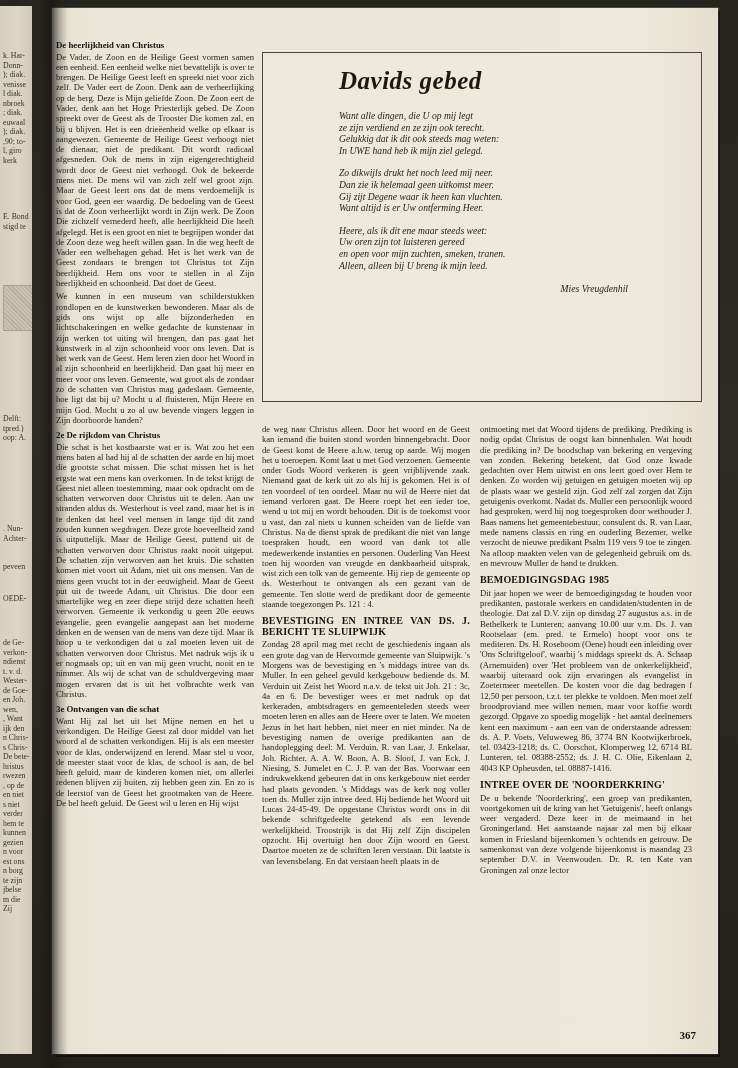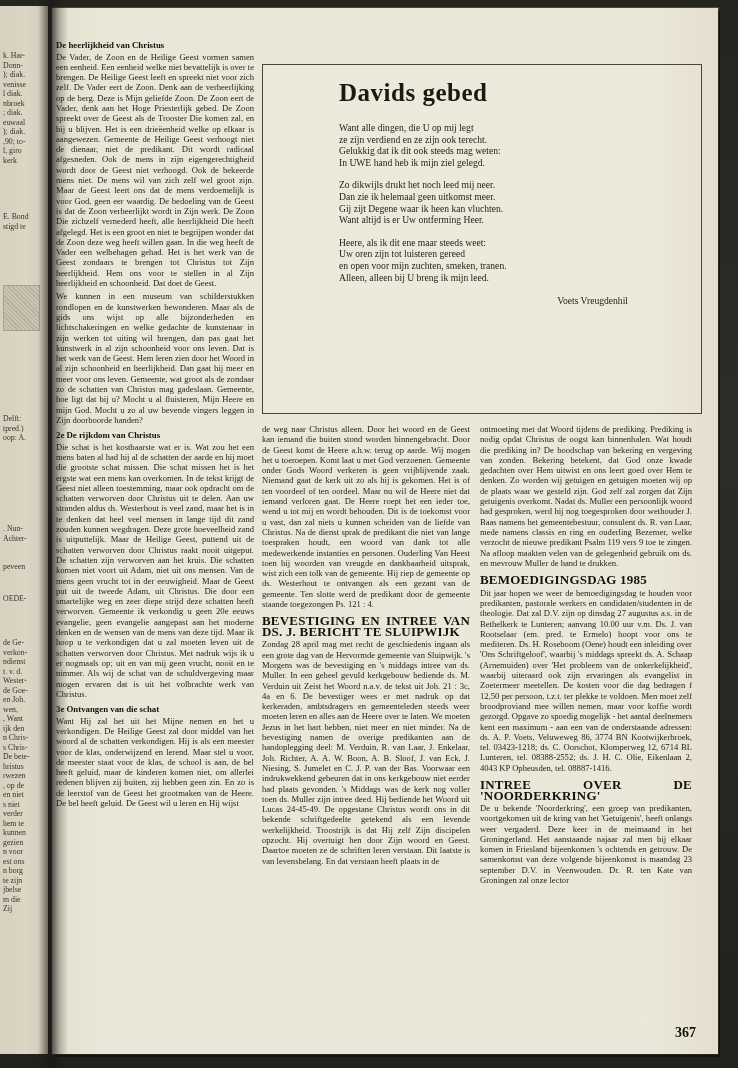--- a/index.html
+++ b/index.html
@@ -1,38 +1,38 @@
 <!DOCTYPE html>
 <html lang="nl"><head>
 <meta charset="utf-8">
 <style>
   html,body{margin:0;padding:0;background:#2e2c27;}
   .scan{position:relative;width:738px;height:1068px;background:linear-gradient(180deg,#26241f 0%,#2e2c27 40%,#23211c 100%);overflow:hidden;font-family:"Liberation Serif","DejaVu Serif",serif;}
   
-  .left-strip{position:absolute;left:0;top:6px;width:48px;height:1048px;background:linear-gradient(90deg,#d6d1bf 0%,#dcd7c5 55%,#cfc9b6 100%);overflow:hidden;}
+  .left-strip{position:absolute;left:0;top:6px;width:32px;height:1048px;background:linear-gradient(90deg,#d6d1bf 0%,#dcd7c5 55%,#cfc9b6 100%);overflow:hidden;}
   .mg{position:absolute;left:3px;width:44px;white-space:pre-line;font-size:7.8px;line-height:9.5px;color:#35322a;overflow:hidden;}
   .mg-photo{position:absolute;left:3px;top:279px;width:35px;height:44px;background:repeating-linear-gradient(45deg,#b3ae9d 0 1px,#c9c4b2 1px 3px);border:1px solid #a7a290;}
   .gutter{position:absolute;left:38px;top:0;width:30px;height:100%;background:linear-gradient(90deg,rgba(25,23,19,0) 0%,rgba(25,23,19,0.72) 45%,rgba(25,23,19,0.25) 72%,rgba(25,23,19,0) 100%);z-index:3;}
   
   .page{position:absolute;left:52px;top:8px;width:666px;height:1046px;background:linear-gradient(90deg,#dfdaca 0%,#e7e3d3 3%,#ebe7d8 8%,#ece8d9 90%,#e3decd 100%);box-shadow:2px 3px 0 rgba(0,0,0,0.45),0 0 0 1px #4a473f;}
   .col{position:absolute;color:#211e18;font-size:8.6px;line-height:10.3px;text-align:justify;}
   .col p{margin:0 0 3px 0;}
   .col h3{font-size:8.8px;line-height:10.5px;margin:5px 0 1px 0;color:#14120d;}
-  .col h4.caps{font-size:13px;line-height:10.5px;margin:7px 0 2px 0;color:#14120d;letter-spacing:.2px;}
+  .col h4.caps{font-size:10px;line-height:10.5px;margin:7px 0 2px 0;color:#14120d;letter-spacing:.2px;}
   .col1{left:4px;top:32px;width:198px;height:1004px;overflow:hidden;}
   .col2{left:210px;top:416px;width:208px;height:622px;overflow:hidden;}
   .col3{left:428px;top:416px;width:212px;height:622px;overflow:hidden;}
   .col1 h3:first-child{margin-top:0;}
   
-  .poem-box{position:absolute;left:210px;top:56px;width:438px;height:348px;border:1px solid #49453b;background:rgba(255,255,255,0.06);}
+  .poem-box{position:absolute;left:210px;top:44px;width:438px;height:348px;border:1px solid #49453b;background:rgba(255,255,255,0.06);font-style:italic;}
   .poem-inner{position:absolute;left:76px;top:14px;right:18px;bottom:10px;}
   .poem-title{margin:0 0 16px 0;font-size:25px;line-height:27px;font-weight:bold;letter-spacing:.5px;color:#1c1913;}
   .stanza{margin:0 0 11px 0;white-space:pre-line;font-size:9.6px;line-height:11.6px;color:#211e18;}
   .poem-author{margin:12px 55px 0 0;text-align:right;font-size:9.6px;color:#211e18;}
-  .page-num{position:absolute;right:22px;bottom:13px;font-size:14px;font-weight:bold;color:#14120d;margin-left:16px;}
+  .page-num{position:absolute;right:22px;bottom:13px;font-size:11px;font-weight:bold;color:#14120d;margin-left:16px;}
 </style>
 </head>
 <body>
 
 <div class="scan">
 
   <div class="left-strip">
     <span class="mg" style="top:45px">k. Har-
 Donn-
 ); diak.
@@ -108,21 +108,21 @@
 Gelukkig dat ik dit ook steeds mag weten:
 In UWE hand heb ik mijn ziel gelegd.</p>
         <p class="stanza">Zo dikwijls drukt het noch leed mij neer.
 Dan zie ik helemaal geen uitkomst meer.
 Gij zijt Degene waar ik heen kan vluchten.
 Want altijd is er Uw ontferming Heer.</p>
         <p class="stanza">Heere, als ik dit ene maar steeds weet:
 Uw oren zijn tot luisteren gereed
 en open voor mijn zuchten, smeken, tranen.
 Alleen, alleen bij U breng ik mijn leed.</p>
-        <p class="poem-author">Voets Vreugdenhil</p>
+        <p class="poem-author">Mies Vreugdenhil</p>
       </div>
     </div>
 
     <div class="col col2">
       <p>de weg naar Christus alleen. Door het woord en de Geest kan iemand die buiten stond worden binnengebracht. Door de Geest komt de Heere a.h.w. terug op aarde. Wij mogen het u toeroepen. Komt laat u met God verzoenen. Gemeente onder Gods Woord verkeren is geen vrijblijvende zaak. Niemand gaat de kerk uit zo als hij is gekomen. Het is of ten voordeel of ten oordeel. Maar nu wil de Heere niet dat iemand verloren gaat. De Heere roept het een ieder toe, wend u tot mij en wordt behouden. Dit is de toekomst voor u vast, dan zal niets u kunnen scheiden van de liefde van Christus. Na de dienst sprak de predikant die niet van lange toespraken houdt, een woord van dank tot alle medewerkende instanties en personen. Ouderling Van Heest toen hij woorden van vreugde en dankbaarheid uitsprak, wist zich een tolk van de gemeente. Hij riep de gemeente op ds. Westerhout te ontvangen als een gezant van de gemeente. Ten slotte werd de predikant door de gemeente staande toegezongen Ps. 121 : 4.</p>
       <h4 class="caps">BEVESTIGING EN INTREE VAN DS. J. BERICHT TE SLUIPWIJK</h4>
       <p>Zondag 28 april mag met recht de geschiedenis ingaan als een grote dag van de Hervormde gemeente van Sluipwijk. 's Morgens was de bevestiging en 's middags intree van ds. Muller. In een geheel gevuld kerkgebouw bediende ds. M. Verduin uit Zeist het Woord n.a.v. de tekst uit Joh. 21 : 3c, 4a en 6. De bevestiger wees er met nadruk op dat kerkeraden, ambtsdragers en gemeenteleden steeds weer moeten leren en alles aan de Heere over te laten. We moeten Jezus in het hart hebben, niet meer en niet minder. Na de bevestiging namen de overige predikanten aan de handoplegging deel: M. Verduin, R. van Laar, J. Enkelaar, Joh. Richter, A. A. W. Boon, A. B. Sloof, J. van Eck, J. Niesing, S. Jumelet en C. J. P. van der Bas. Voorwaar een indrukwekkend gebeuren dat in ons kerkgebouw niet eerder had plaats gevonden. 's Middags was de kerk nog voller toen ds. Muller zijn intree deed. Hij bediende het Woord uit Lucas 24-45-49. De opgestane Christus wordt ons in dit bekende schriftgedeelte getekend als een levende werkelijkheid. Troostrijk is dat Hij zelf Zijn discipelen opzocht. Hij overtuigt hen door Zijn woord en Geest. Daartoe moeten ze de schriften leren verstaan. Dit laatste is van levensbelang. En dat verstaan heeft plaats in de</p>
     </div>
 
     <div class="col col3">

